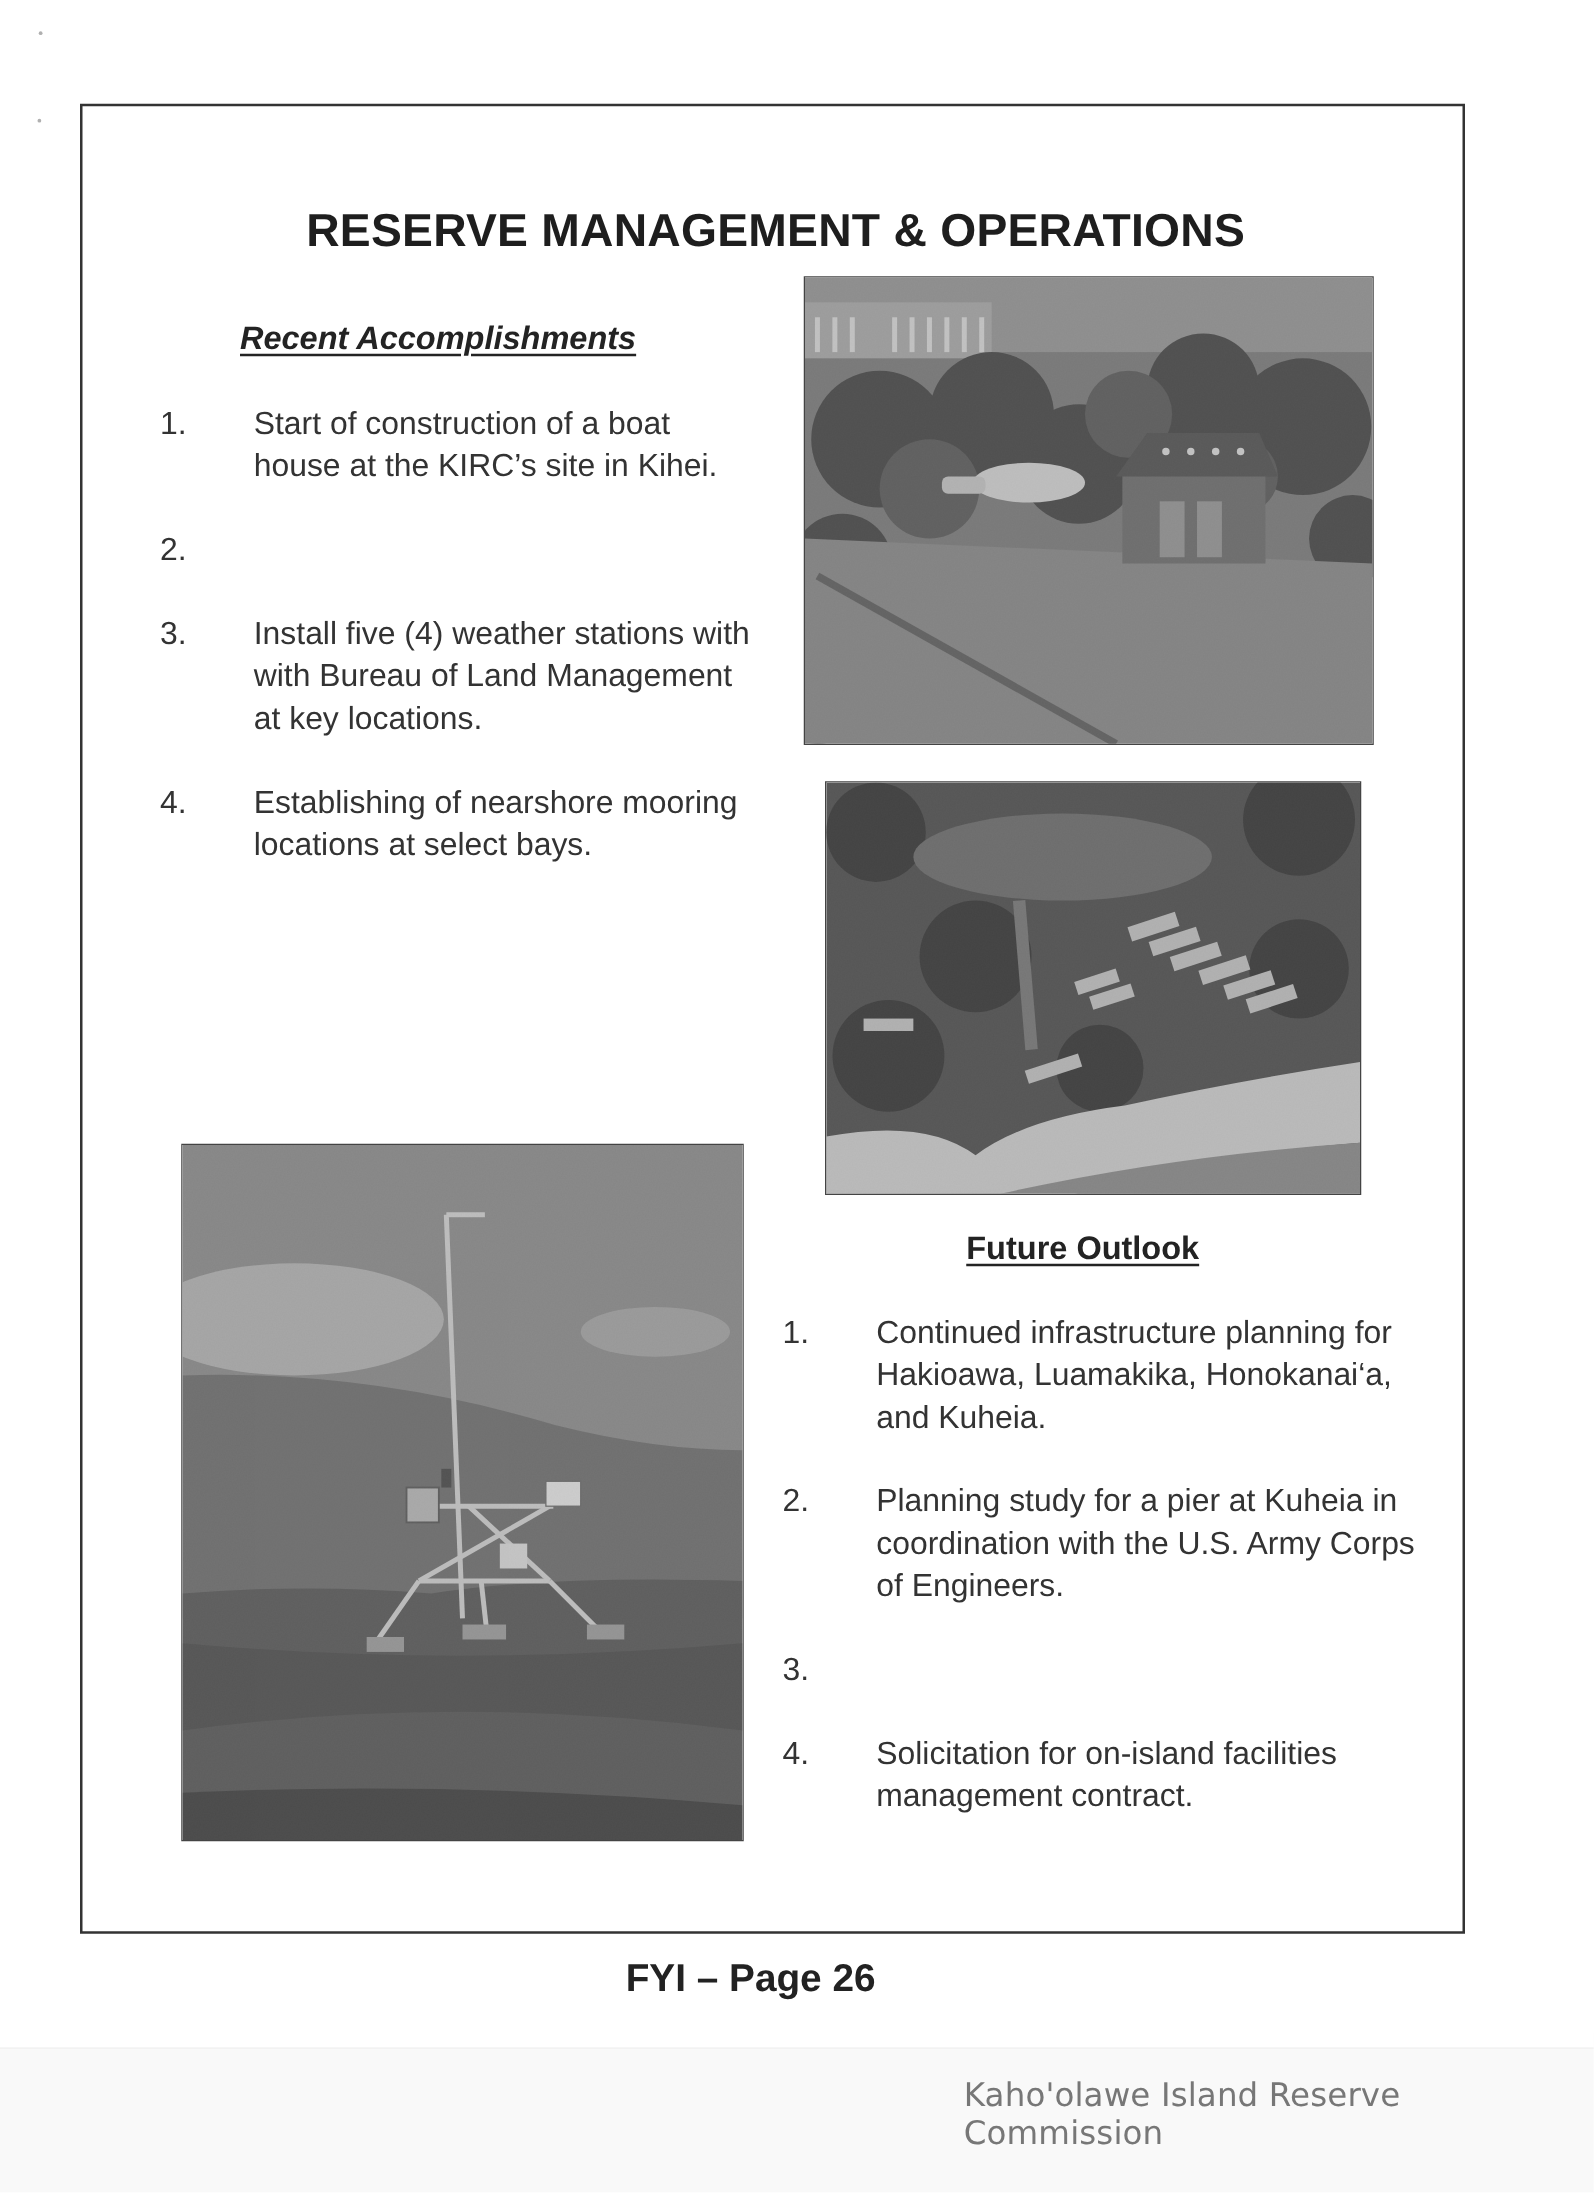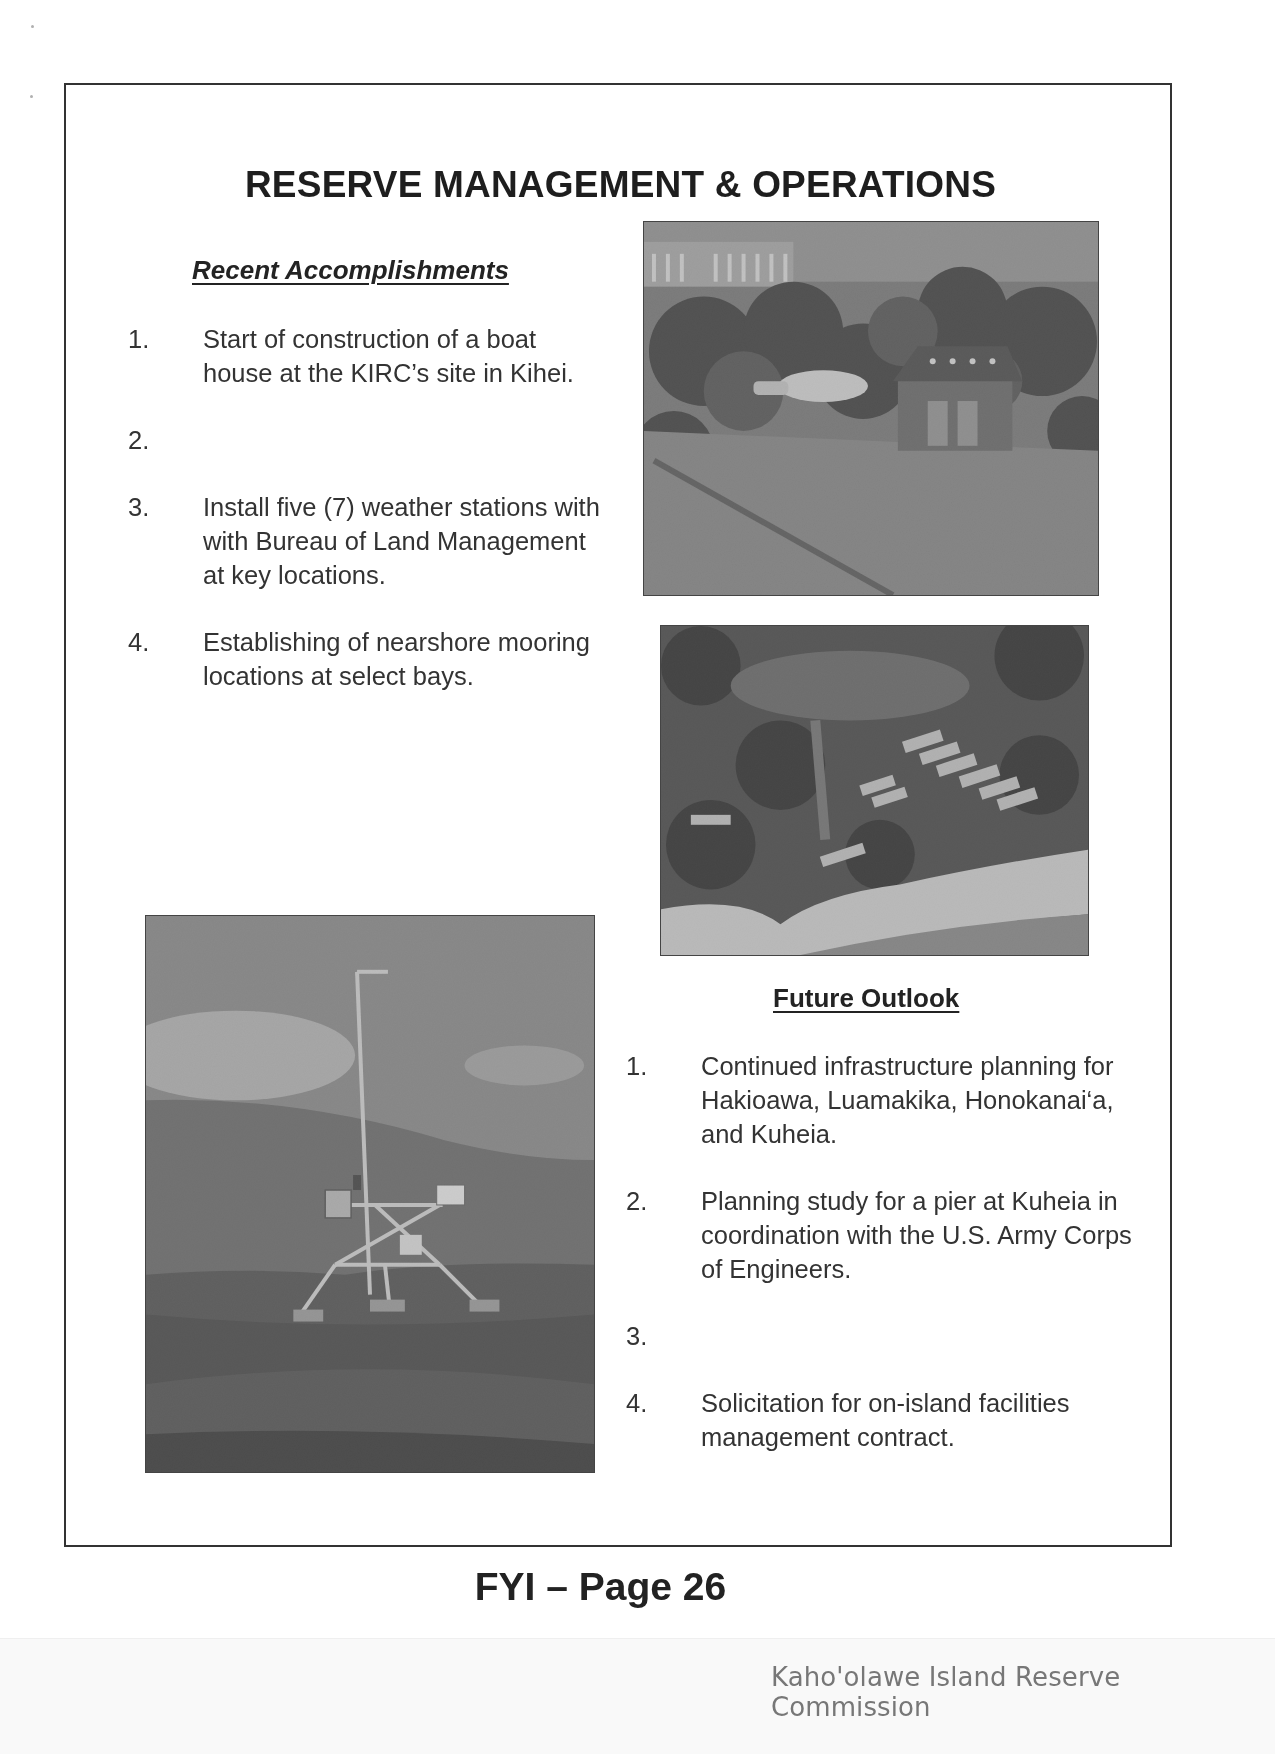--- a/index.html
+++ b/index.html
@@ -26,21 +26,21 @@
     .item-num { width: 75px; flex: none; }
     .list-right .item-num { width: 75px; }
     .item-text { flex: 1; }
 
     .photo { position: absolute; border: 1.5px solid #444; overflow: hidden; }
     .photo svg { display: block; width: 100%; height: 100%; }
     .photo-boathouse { left: 643px; top: 221px; width: 456px; height: 375px; }
     .photo-aerial { left: 660px; top: 625px; width: 429px; height: 331px; }
     .photo-weather { left: 145px; top: 915px; width: 450px; height: 558px; }
 
-    .page-number { position: absolute; left: 0; top: 1565px; width: 1275px; text-align: center; font-weight: bold; font-size: 39px; color: #222; }
+    .page-number { position: absolute; left: 0; top: 1565px; width: 1275px; text-align: center; font-weight: bold; font-size: 31px; color: #222; }
     .page-number span { position: relative; left: -37px; }
 
     .watermark { position: absolute; left: 771px; top: 1662px; font-family: "DejaVu Sans", sans-serif; font-size: 26px; color: #777777; letter-spacing: 0.1px; }
   </style>
 </head>
 <body>
 
 <div class="page-sheet"></div>
 <div class="below-page"></div>
 <div class="speck" style="left:31px;top:25px;"></div>
@@ -54,21 +54,21 @@
 <ol class="list list-left">
   <li class="list-item">
     <span class="item-num">1.</span>
     <span class="item-text">Start of construction of a boat house at the KIRC’s site in Kihei.</span>
   </li>
   <li class="list-item">
     <span class="item-num">2.</span>
   </li>
   <li class="list-item">
     <span class="item-num">3.</span>
-    <span class="item-text">Install five (7) weather stations with with Bureau of Land Management at key locations.</span>
+    <span class="item-text">Install five (4) weather stations with with Bureau of Land Management at key locations.</span>
   </li>
   <li class="list-item">
     <span class="item-num">4.</span>
     <span class="item-text">Establishing of nearshore mooring locations at select bays.</span>
   </li>
 </ol>
 
 <div class="photo photo-boathouse">
   <svg viewBox="0 0 456 375" preserveAspectRatio="none">
     <defs>

